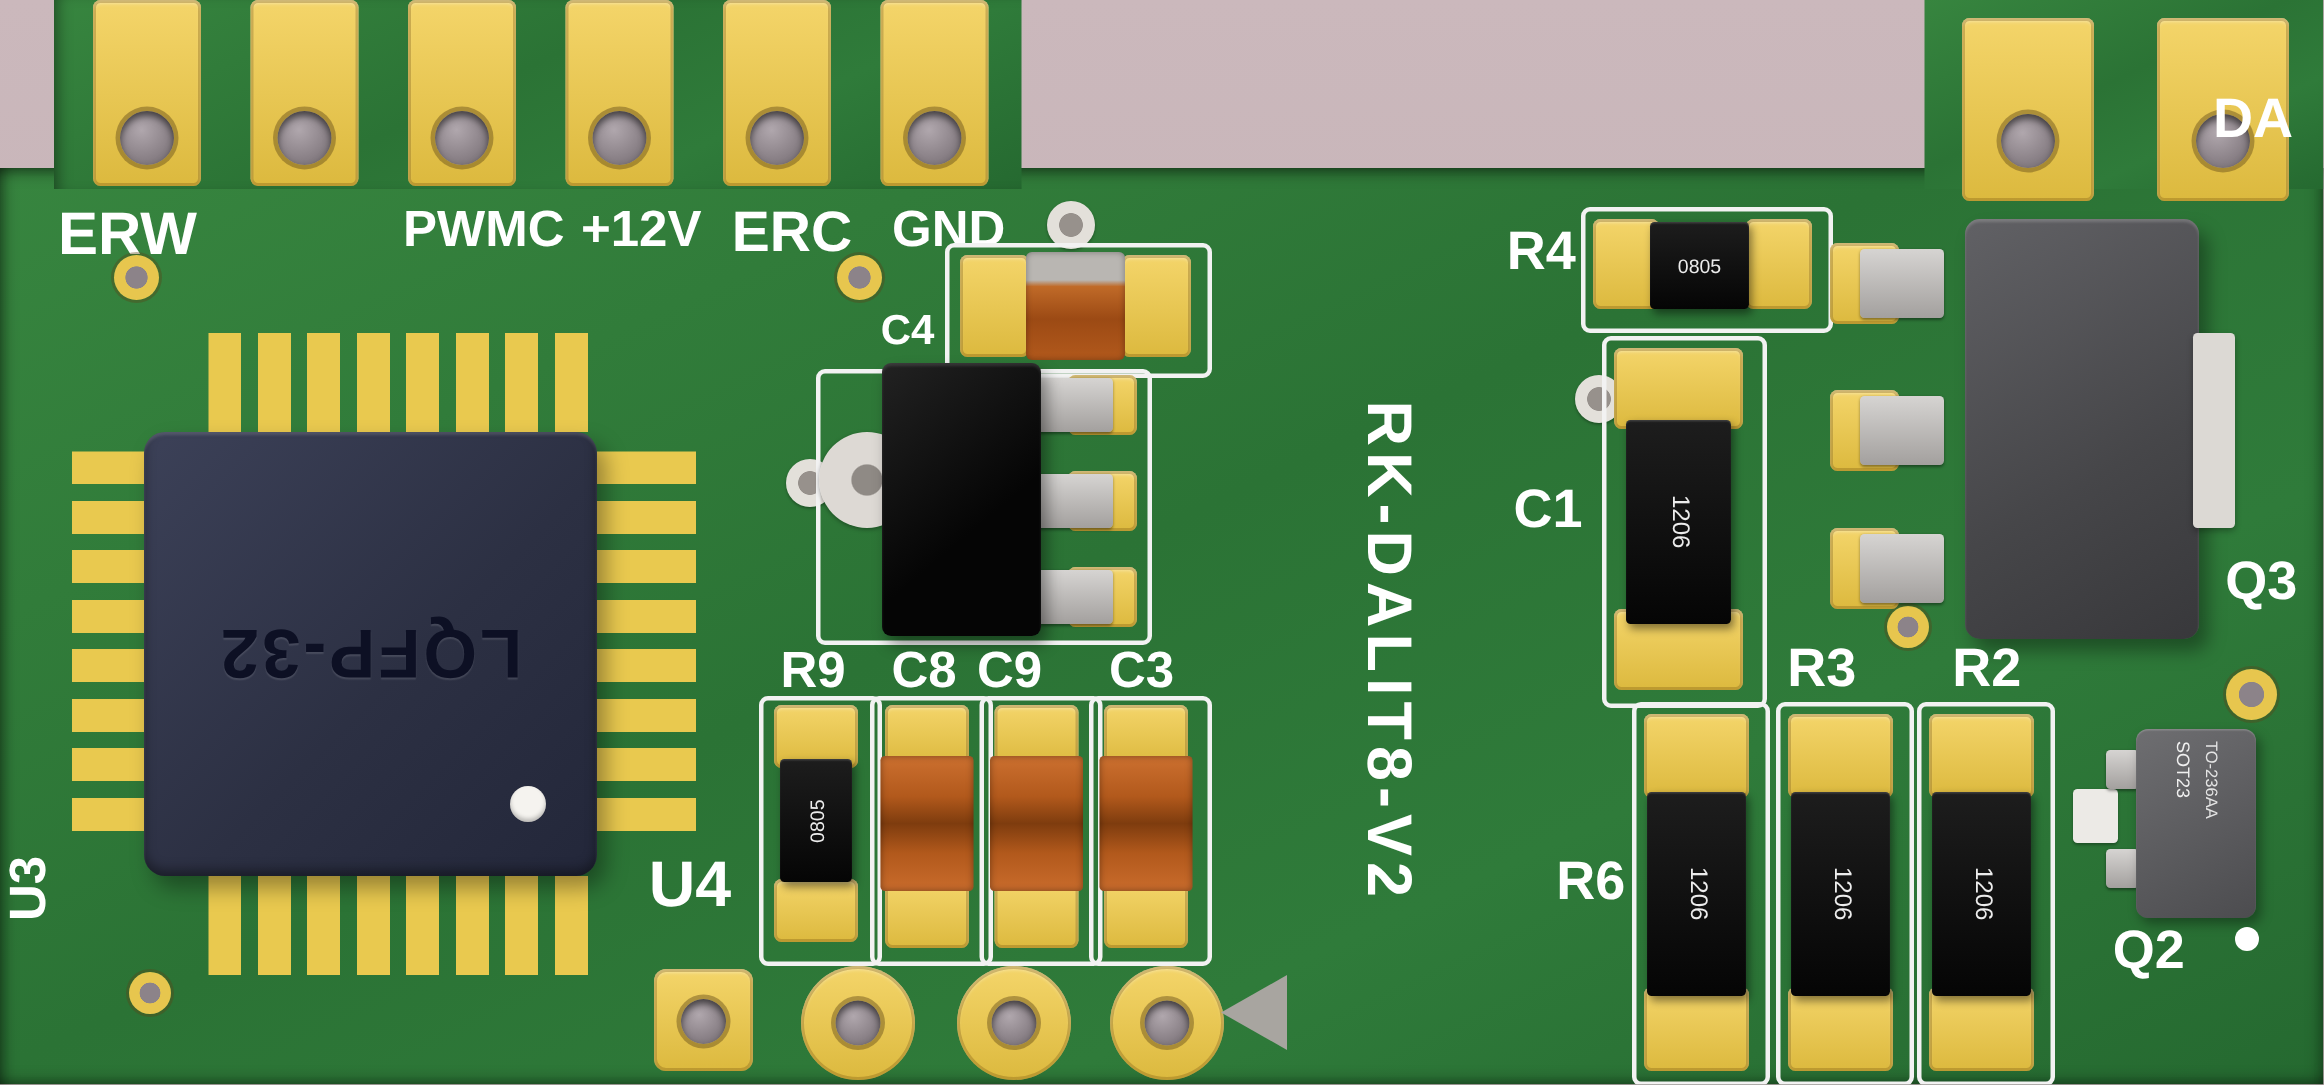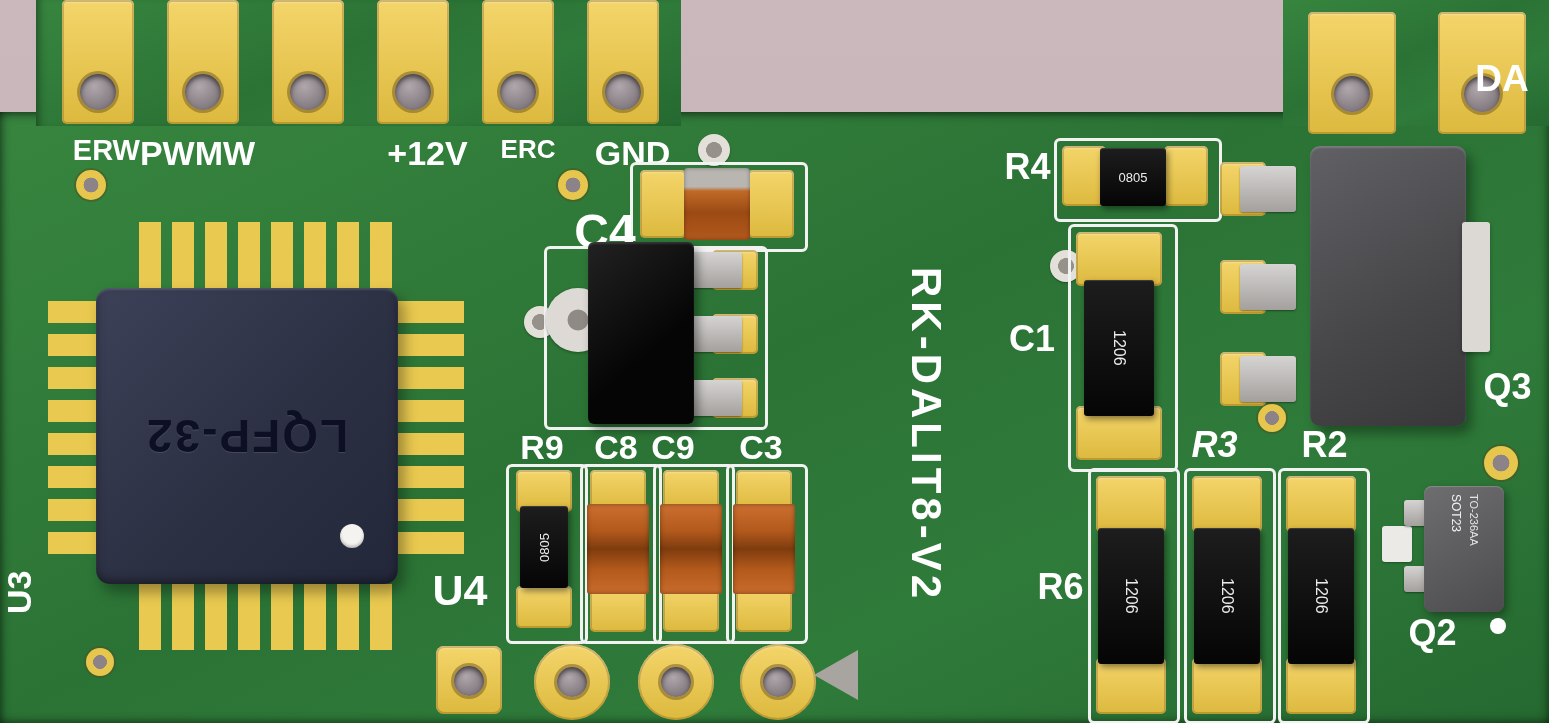--- a/index.html
+++ b/index.html
@@ -74,24 +74,24 @@
   <div class="gold" style="left:377px;top:0px;width:72px;height:124px;">
     <div class="hole" style="left:18px;top:74px;width:36px;height:36px;"></div>
     </div>
   <div class="gold" style="left:482px;top:0px;width:72px;height:124px;">
     <div class="hole" style="left:18px;top:74px;width:36px;height:36px;"></div>
     </div>
   <div class="gold" style="left:587px;top:0px;width:72px;height:124px;">
     <div class="hole" style="left:18px;top:74px;width:36px;height:36px;"></div>
     </div>
 
-  <div class="label" style="left:30px;top:134px;width:110px;font-size:29px;text-align:right;">ERW</div>
-  <div class="label" style="left:135px;top:134px;width:125px;font-size:34px;">PWMW</div>
+  <div class="label" style="left:30px;top:134px;width:110px;font-size:40px;">ERW</div>
+  <div class="label" style="left:260px;top:134px;width:125px;font-size:34px;">PWMC</div>
   <div class="label" style="left:380px;top:134px;width:95px;font-size:34px;">+12V</div>
-  <div class="label" style="left:483px;top:134px;width:90px;font-size:26px;">ERC</div>
+  <div class="label" style="left:483px;top:134px;width:90px;font-size:38px;">ERC</div>
   <div class="label" style="left:585px;top:134px;width:95px;font-size:34px;">GND</div>
 
   <div class="gold" style="left:1308px;top:12px;width:88px;height:122px;">
     <div class="hole" style="left:26px;top:64px;width:36px;height:36px;"></div>
     </div>
   <div class="gold" style="left:1438px;top:12px;width:88px;height:122px;">
     <div class="hole" style="left:26px;top:64px;width:36px;height:36px;"></div>
     </div>
   <div class="label" style="left:1462px;top:58px;width:80px;font-size:37px;">DA</div>
 
@@ -114,21 +114,21 @@
   </div>
   <div class="label" style="left:0px;top:552px;width:42px;height:80px;font-size:34px;writing-mode:vertical-rl;transform:rotate(180deg);">U3</div>
   <div class="label" style="left:424px;top:566px;width:72px;font-size:43px;">U4</div>
 
   <div class="silk" style="left:630px;top:162px;width:172px;height:84px;"></div>
   <div class="gold" style="left:640px;top:170px;width:46px;height:68px;"></div>
   <div class="gold" style="left:748px;top:170px;width:46px;height:68px;"></div>
   <div class="abs" style="left:684px;top:168px;width:66px;height:72px;border-radius:4px;
               background:linear-gradient(180deg,#b9b6b2 0%,#b9b6b2 26%,#c06a28 32%,#9c4a14 62%,#b2591c 100%);
               box-shadow:inset 0 0 4px rgba(0,0,0,.35);"></div>
-  <div class="label" style="left:570px;top:204px;width:70px;font-size:48px;">C4</div>
+  <div class="label" style="left:570px;top:204px;width:70px;font-size:28px;">C4</div>
 
   <div class="silk" style="left:544px;top:246px;width:218px;height:178px;"></div>
   <div class="padround" style="left:546px;top:288px;width:64px;height:64px;"></div>
   <div class="gold" style="left:712px;top:250px;width:46px;height:40px;"></div>
   <div class="gold" style="left:712px;top:314px;width:46px;height:40px;"></div>
   <div class="gold" style="left:712px;top:378px;width:46px;height:40px;"></div>
   <div class="leadg" style="left:690px;top:252px;width:52px;height:36px;"></div>
   <div class="leadg" style="left:690px;top:316px;width:52px;height:36px;"></div>
   <div class="leadg" style="left:690px;top:380px;width:52px;height:36px;"></div>
   <div class="abs" style="left:588px;top:242px;width:106px;height:182px;border-radius:6px;
@@ -198,21 +198,21 @@
   <div class="gold" style="left:1220px;top:162px;width:46px;height:54px;"></div>
   <div class="gold" style="left:1220px;top:260px;width:46px;height:54px;"></div>
   <div class="gold" style="left:1220px;top:352px;width:46px;height:54px;"></div>
   <div class="leadg" style="left:1240px;top:166px;width:56px;height:46px;"></div>
   <div class="leadg" style="left:1240px;top:264px;width:56px;height:46px;"></div>
   <div class="leadg" style="left:1240px;top:356px;width:56px;height:46px;"></div>
   <div class="q3body" style="left:1310px;top:146px;width:156px;height:280px;"></div>
   <div class="abs" style="left:1462px;top:222px;width:28px;height:130px;background:#dcd9d4;border-radius:3px;box-shadow:0 2px 4px rgba(0,0,0,.3);"></div>
   <div class="label" style="left:1475px;top:366px;width:65px;font-size:36px;">Q3</div>
 
-  <div class="label" style="left:1182px;top:424px;width:65px;font-size:36px;font-style:italic;">R3</div>
+  <div class="label" style="left:1182px;top:424px;width:65px;font-size:36px;">R3</div>
   <div class="label" style="left:1292px;top:424px;width:65px;font-size:36px;">R2</div>
   <div class="label" style="left:1028px;top:566px;width:65px;font-size:36px;">R6</div>
 
   <div class="silk" style="left:1088px;top:468px;width:86px;height:250px;"></div>
   <div class="silk" style="left:1184px;top:468px;width:86px;height:250px;"></div>
   <div class="silk" style="left:1278px;top:468px;width:86px;height:250px;"></div>
 
   <div class="gold" style="left:1096px;top:476px;width:70px;height:56px;"></div>
   <div class="gold" style="left:1096px;top:658px;width:70px;height:56px;"></div>
   <div class="blackc" style="left:1098px;top:528px;width:66px;height:136px;">

